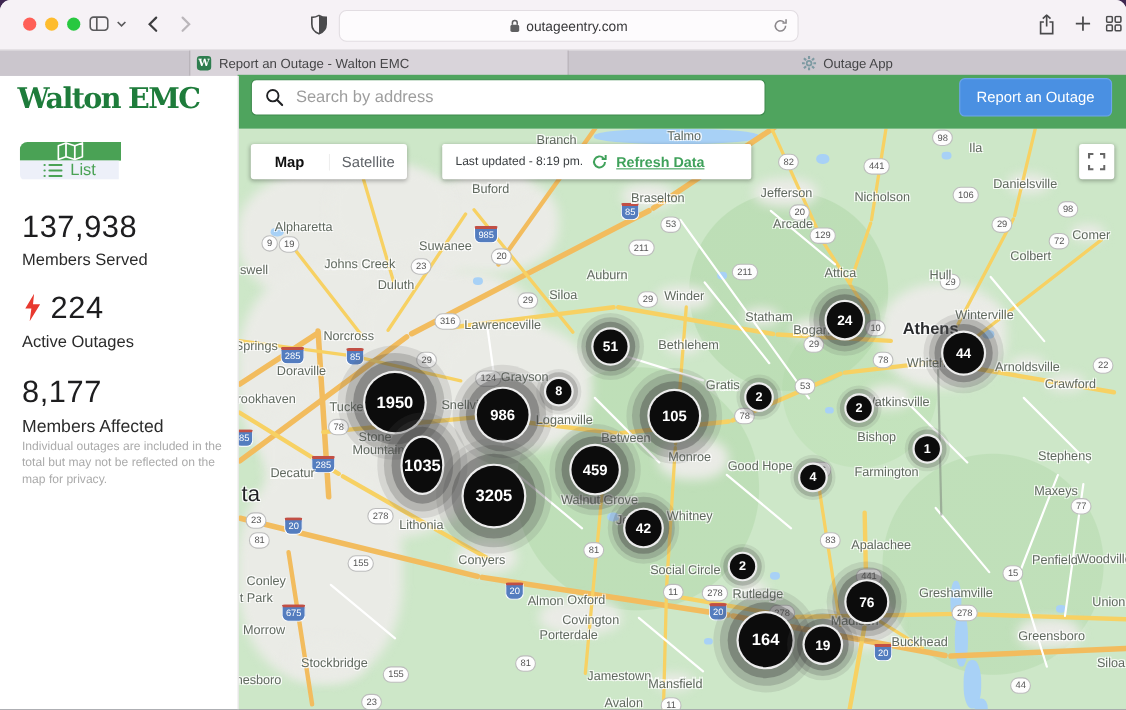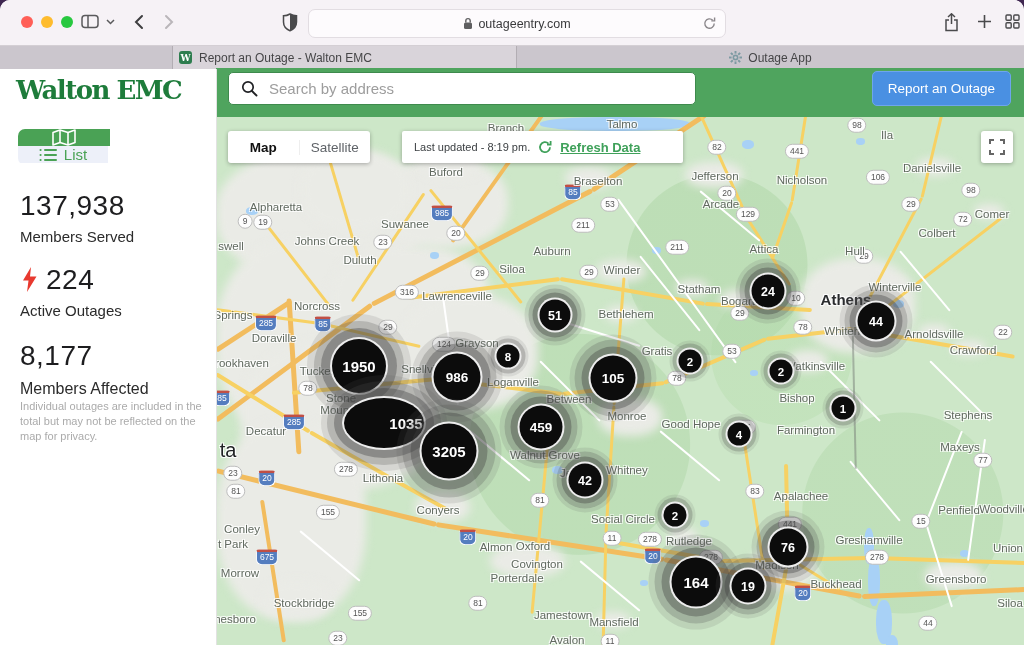--- a/index.html
+++ b/index.html
@@ -487,21 +487,21 @@
       <div class="mlabel" style="left: 561px; top: 448px;">Madison</div>
       <div class="mlabel" style="left: 620px; top: 467px;">Buckhead</div>
       <div class="mlabel" style="left: 653px; top: 423px;">Greshamville</div>
       <div class="mlabel" style="left: 743px; top: 393px;">Penfield</div>
       <div class="mlabel" style="left: 788px; top: 392px;">Woodville</div>
       <div class="mlabel" style="left: 792px; top: 431px;">Union</div>
       <div class="mlabel" style="left: 740px; top: 462px;">Greensboro</div>
       <div class="mlabel" style="left: 794px; top: 486px;">Siloa</div>
       <div class="marker" style="left: 143px; top: 249px; width: 54px; height: 54px; font-size: 15px; box-shadow: rgb(237, 237, 237) 0px 0px 0px 2px, rgba(60, 60, 60, 0.36) 0px 0px 0px 11px, rgba(80, 80, 80, 0.24) 0px 0px 0px 18px, rgba(95, 95, 95, 0.14) 0px 0px 0px 25px;">1950</div>
       <div class="marker" style="left: 241px; top: 260px; width: 47px; height: 47px; font-size: 13.5px; box-shadow: rgb(237, 237, 237) 0px 0px 0px 2px, rgba(60, 60, 60, 0.36) 0px 0px 0px 10px, rgba(80, 80, 80, 0.24) 0px 0px 0px 16px, rgba(95, 95, 95, 0.14) 0px 0px 0px 22px;">986</div>
-      <div class="marker" style="left: 168px; top: 306px; width: 36px; height: 50px; font-size: 15px; box-shadow: rgb(237, 237, 237) 0px 0px 0px 2px, rgba(60, 60, 60, 0.36) 0px 0px 0px 10px, rgba(80, 80, 80, 0.24) 0px 0px 0px 17px, rgba(95, 95, 95, 0.14) 0px 0px 0px 23px; padding-left: 44px;">1035</div>
+      <div class="marker" style="left: 168px; top: 306px; width: 36px; height: 50px; font-size: 15px; box-shadow: rgb(237, 237, 237) 0px 0px 0px 2px, rgba(60, 60, 60, 0.36) 0px 0px 0px 10px, rgba(80, 80, 80, 0.24) 0px 0px 0px 17px, rgba(95, 95, 95, 0.14) 0px 0px 0px 23px;">1035</div>
       <div class="marker" style="left: 233px; top: 334px; width: 55px; height: 55px; font-size: 15px; box-shadow: rgb(237, 237, 237) 0px 0px 0px 2px, rgba(60, 60, 60, 0.36) 0px 0px 0px 11px, rgba(80, 80, 80, 0.24) 0px 0px 0px 19px, rgba(95, 95, 95, 0.14) 0px 0px 0px 25px;">3205</div>
       <div class="marker" style="left: 325px; top: 310px; width: 43px; height: 43px; font-size: 13.5px; box-shadow: rgb(237, 237, 237) 0px 0px 0px 2px, rgba(60, 60, 60, 0.36) 0px 0px 0px 9px, rgba(80, 80, 80, 0.24) 0px 0px 0px 15px, rgba(95, 95, 95, 0.14) 0px 0px 0px 20px;">459</div>
       <div class="marker" style="left: 397px; top: 261px; width: 45px; height: 45px; font-size: 13.5px; box-shadow: rgb(237, 237, 237) 0px 0px 0px 2px, rgba(60, 60, 60, 0.36) 0px 0px 0px 9px, rgba(80, 80, 80, 0.24) 0px 0px 0px 16px, rgba(95, 95, 95, 0.14) 0px 0px 0px 21px;">105</div>
       <div class="marker" style="left: 339px; top: 198px; width: 31px; height: 31px; font-size: 12.5px; box-shadow: rgb(237, 237, 237) 0px 0px 0px 2px, rgba(60, 60, 60, 0.36) 0px 0px 0px 7px, rgba(80, 80, 80, 0.24) 0px 0px 0px 11px, rgba(95, 95, 95, 0.14) 0px 0px 0px 15px;">51</div>
       <div class="marker" style="left: 292px; top: 239px; width: 23px; height: 23px; font-size: 11.5px; box-shadow: rgb(237, 237, 237) 0px 0px 0px 2px, rgba(70, 70, 70, 0.25) 0px 0px 0px 6px, rgba(90, 90, 90, 0.12) 0px 0px 0px 9px;">8</div>
       <div class="marker" style="left: 369px; top: 363px; width: 33px; height: 33px; font-size: 12.5px; box-shadow: rgb(237, 237, 237) 0px 0px 0px 2px, rgba(60, 60, 60, 0.36) 0px 0px 0px 7px, rgba(80, 80, 80, 0.24) 0px 0px 0px 12px, rgba(95, 95, 95, 0.14) 0px 0px 0px 16px;">42</div>
       <div class="marker" style="left: 474px; top: 244px; width: 23px; height: 23px; font-size: 11.5px; box-shadow: rgb(237, 237, 237) 0px 0px 0px 2px, rgba(70, 70, 70, 0.25) 0px 0px 0px 6px, rgba(90, 90, 90, 0.12) 0px 0px 0px 9px;">2</div>
       <div class="marker" style="left: 565px; top: 254px; width: 23px; height: 23px; font-size: 11.5px; box-shadow: rgb(237, 237, 237) 0px 0px 0px 2px, rgba(70, 70, 70, 0.25) 0px 0px 0px 6px, rgba(90, 90, 90, 0.12) 0px 0px 0px 9px;">2</div>
       <div class="marker" style="left: 552px; top: 174px; width: 33px; height: 33px; font-size: 12.5px; box-shadow: rgb(237, 237, 237) 0px 0px 0px 2px, rgba(60, 60, 60, 0.36) 0px 0px 0px 7px, rgba(80, 80, 80, 0.24) 0px 0px 0px 12px, rgba(95, 95, 95, 0.14) 0px 0px 0px 16px;">24</div>
       <div class="marker" style="left: 660px; top: 204px; width: 37px; height: 37px; font-size: 12.5px; box-shadow: rgb(237, 237, 237) 0px 0px 0px 2px, rgba(60, 60, 60, 0.36) 0px 0px 0px 8px, rgba(80, 80, 80, 0.24) 0px 0px 0px 13px, rgba(95, 95, 95, 0.14) 0px 0px 0px 18px;">44</div>

